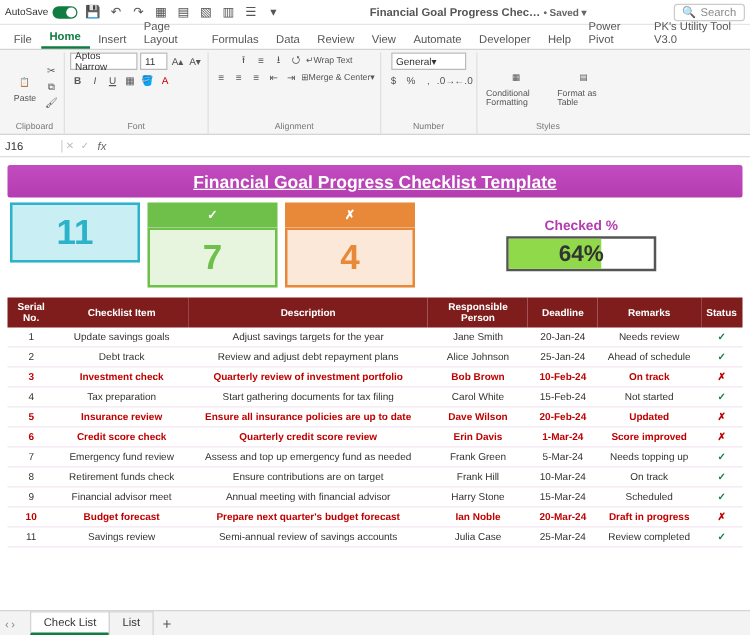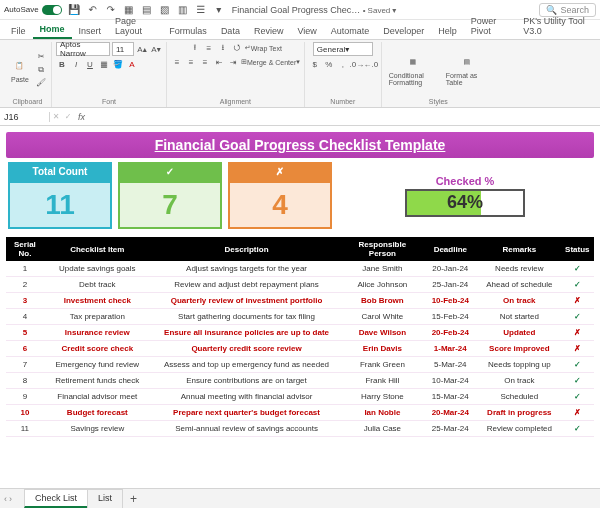--- a/index.html
+++ b/index.html
@@ -5,21 +5,21 @@
   * { box-sizing: border-box; margin: 0; padding: 0; font-family: "Segoe UI", Arial, sans-serif; }
   body { background: #fff; width: 600px; height: 508px; overflow: hidden; font-size: 10px; color: #333; }
 
   
   .titlebar { height: 20px; background: #fff; display: flex; align-items: center; padding: 0 4px; border-bottom: 1px solid #e5e5e5; gap: 6px; }
   .tb-icon { width: 14px; height: 14px; display: inline-flex; align-items: center; justify-content: center; color: #555; }
   .autosave { display: flex; align-items: center; gap: 3px; font-size: 8px; color: #333; }
   .toggle { width: 20px; height: 10px; background: #107c41; border-radius: 5px; position: relative; }
   .toggle::after { content: ""; position: absolute; right: 1px; top: 1px; width: 8px; height: 8px; background: #fff; border-radius: 50%; }
   .qat { display: flex; gap: 4px; align-items: center; }
-  .filename { flex: 1; font-size: 9px; color: #555; overflow: hidden; white-space: nowrap; text-overflow: ellipsis; }
+  .filename { flex: 1; text-align: center; font-size: 9px; color: #555; overflow: hidden; white-space: nowrap; text-overflow: ellipsis; font-weight: bold; }
   .saved { display: inline-flex; align-items: center; gap: 2px; font-size: 8px; color: #666; }
   .searchbox { display: flex; align-items: center; gap: 3px; font-size: 9px; color: #888; padding: 1px 6px; border: 1px solid #ccc; border-radius: 3px; }
 
   
   .menutabs { height: 20px; display: flex; align-items: flex-end; gap: 0; padding: 0 4px; border-bottom: 1px solid #d4d4d4; font-size: 9px; }
   .menutabs .tab { padding: 3px 7px; color: #555; cursor: pointer; }
   .menutabs .tab.active { color: #107c41; border-bottom: 2px solid #107c41; font-weight: 600; }
 
   
   .ribbon { height: 68px; background: #f5f5f5; border-bottom: 1px solid #d4d4d4; display: flex; padding: 2px 4px 0; }
@@ -53,21 +53,21 @@
   .c3 .val { background: #fce8d8; color: #e8893a; border: 2px solid #e8893a; }
   .pctwrap { flex: 1; display: flex; flex-direction: column; align-items: center; justify-content: center; gap: 2px; }
   .pcttitle { font-size: 11px; font-weight: 700; color: #b33db0; }
   .pctbar { width: 120px; height: 28px; border: 2px solid #555; position: relative; display: flex; align-items: center; }
   .pctfill { position: absolute; left: 0; top: 0; bottom: 0; width: 64%; background: #8fd94a; }
   .pcttext { position: relative; width: 100%; text-align: center; font-size: 18px; font-weight: 800; color: #333; }
 
   
   .tbl { margin: 8px 6px 0; font-size: 8px; }
   .tbl table { width: 100%; border-collapse: collapse; table-layout: fixed; }
-  .tbl th { background: #000000; color: #fff; font-weight: 600; padding: 3px 2px; font-size: 8px; text-align: center; }
+  .tbl th { background: #7f1d1d; color: #fff; font-weight: 600; padding: 3px 2px; font-size: 8px; text-align: center; }
   .tbl td { padding: 3px 2px; border-bottom: 1px solid #f4e6f3; text-align: center; vertical-align: middle; }
   .tbl td.item { text-align: center; }
   .tbl td.desc { text-align: center; }
   .tbl tr.redrow td { color: #c00000; font-weight: 600; }
   .status-y { color: #107c41; font-weight: 700; }
   .status-n { color: #c00000; font-weight: 700; }
   col.sn { width: 34px; } col.ci { width: 96px; } col.de { width: 172px; }
   col.rp { width: 72px; } col.dl { width: 50px; } col.rm { width: 74px; } col.st { width: 30px; }
 
   
@@ -227,21 +227,20 @@
   <span class="mini" style="color:#bbb">✓</span>
   <span class="fx">fx</span>
   <div style="flex:1"></div>
 </div>
 
 <div class="sheet" style="height:362px;overflow:hidden">
   <div class="banner">Financial Goal Progress Checklist Template</div>
 
   <div class="cards">
     <div class="card c1">
-      <div class="head">Total Count</div>
       <div class="val">11</div>
     </div>
     <div class="card c2">
       <div class="head">✓</div>
       <div class="val">7</div>
     </div>
     <div class="card c3">
       <div class="head">✗</div>
       <div class="val">4</div>
     </div>

